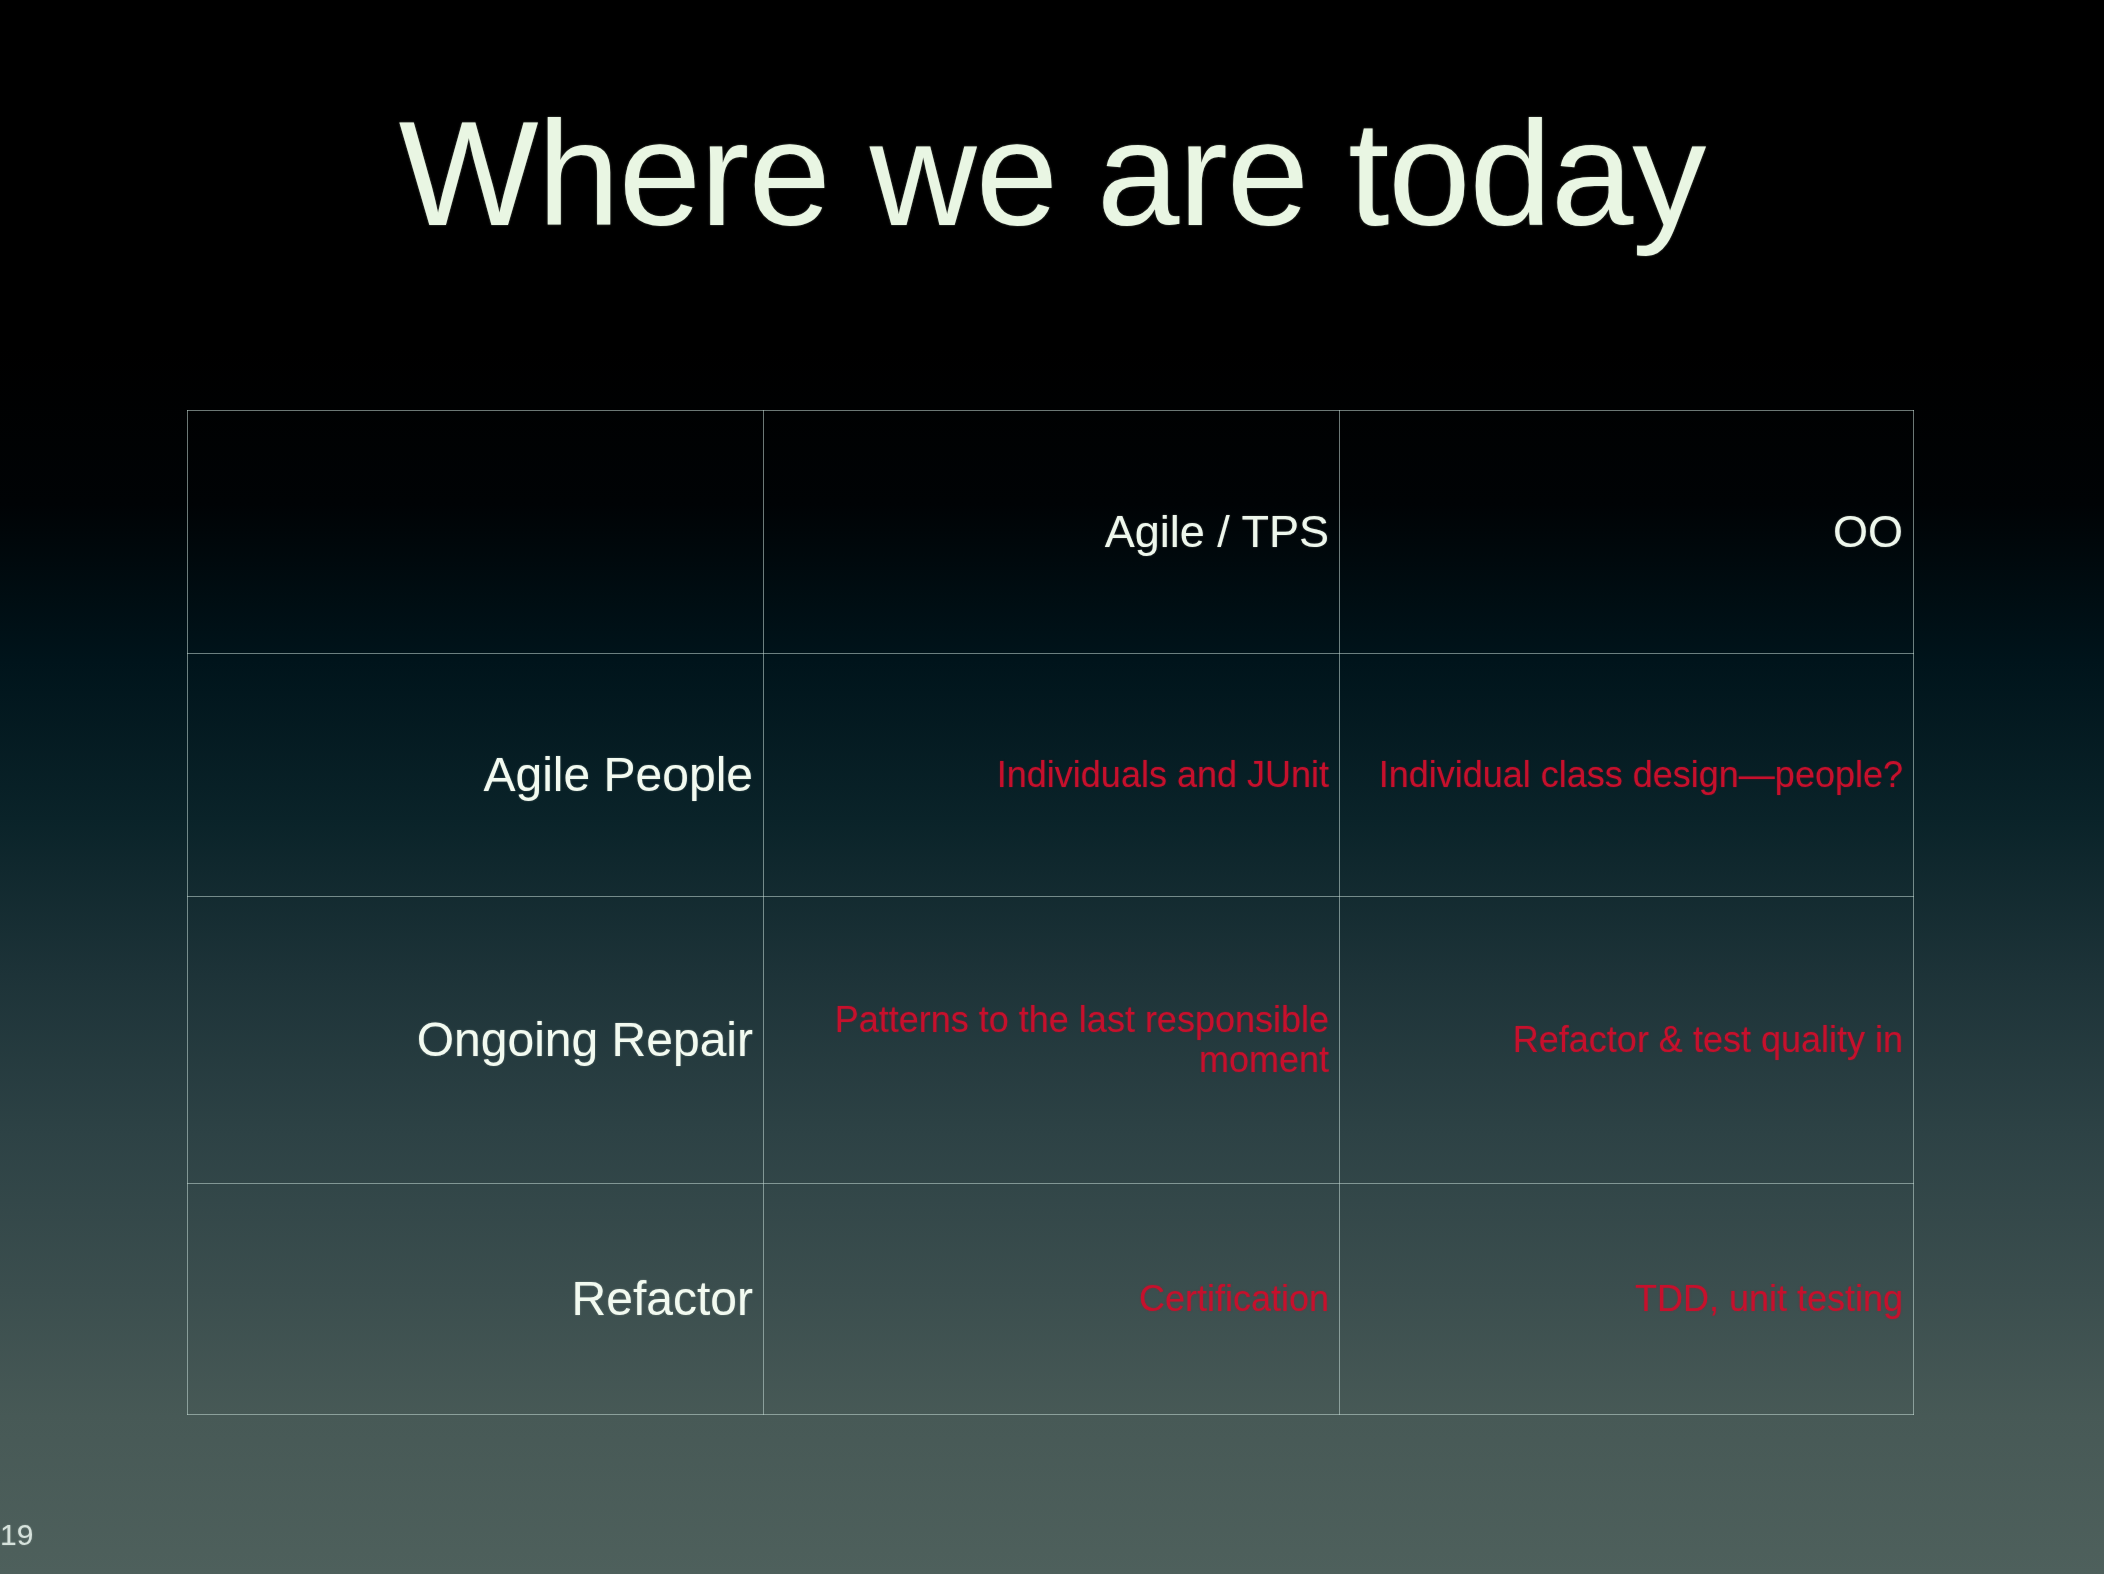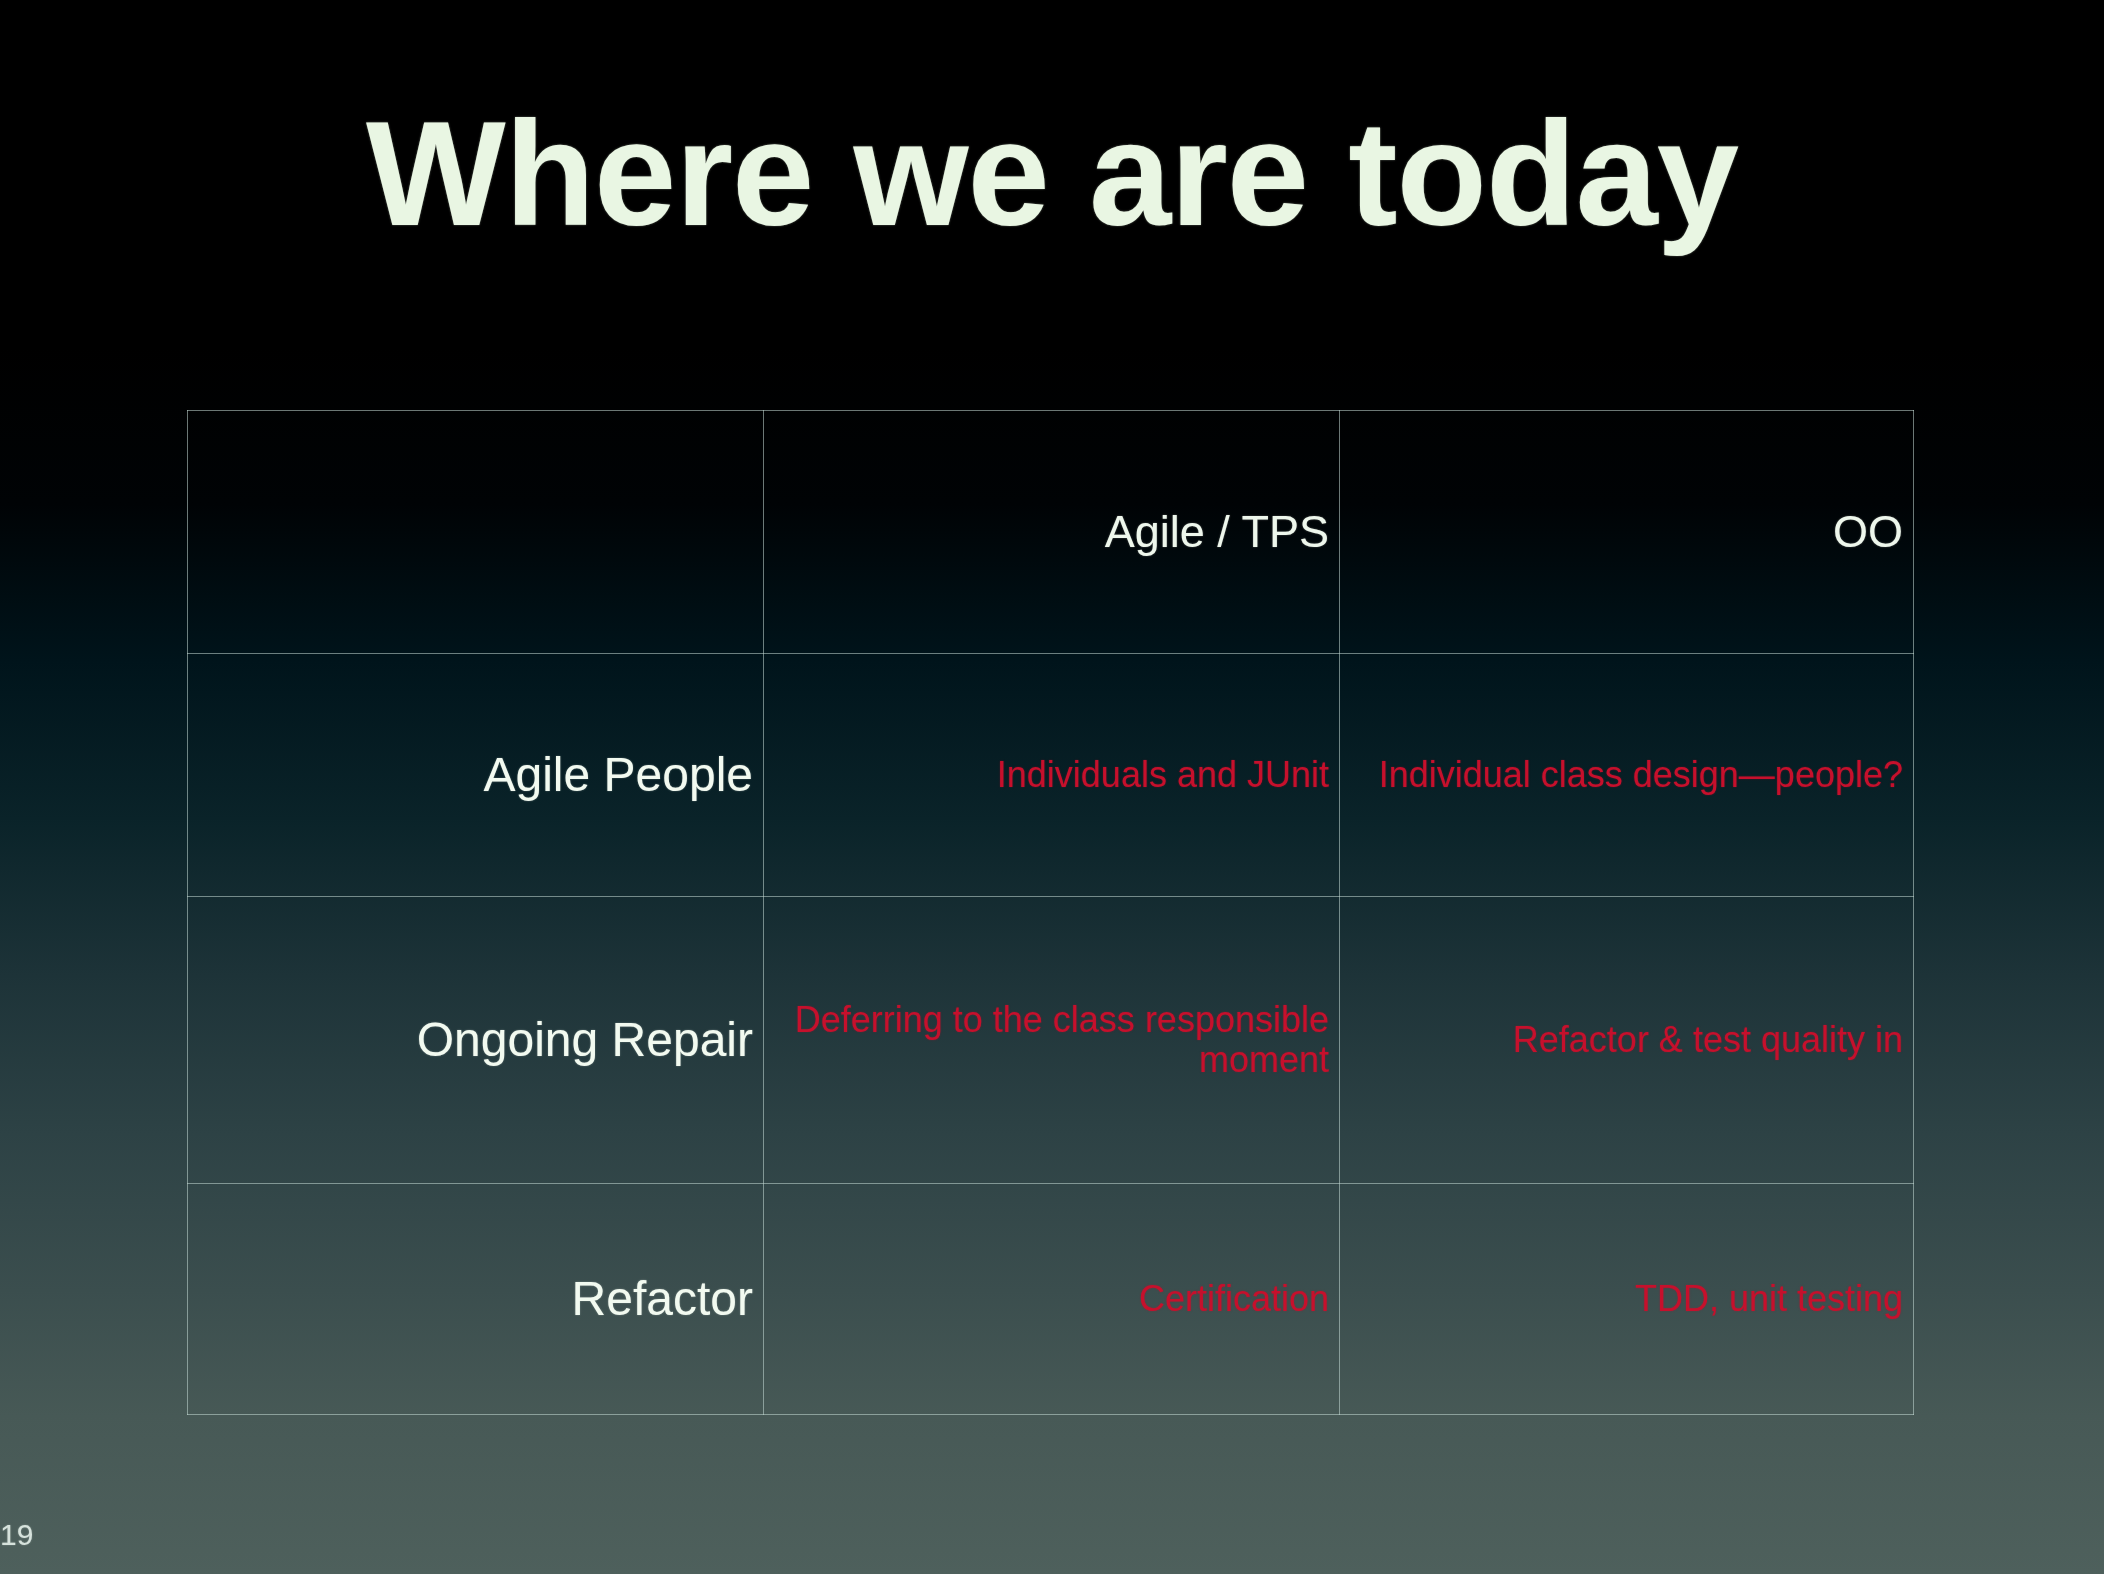--- a/index.html
+++ b/index.html
@@ -32,21 +32,21 @@
 
   
   .title {
     position: absolute;
     top: 96px;
     left: 0;
     width: 100%;
     text-align: center;
     color: #e9f6e3;
     font-size: 148px;
-    font-weight: 700;
+    font-weight: 400;
     letter-spacing: -1px;
     line-height: 1.05;
     text-shadow: 0 0 2px rgba(233,246,227,0.45);
     white-space: nowrap;
   }
 
   
   .matrix {
     position: absolute;
     left: 187px;
@@ -128,21 +128,21 @@
       </tr>
 
       <tr class="row-people">
         <td class="row-label">Agile People</td>
         <td class="cell-red">Individuals and JUnit</td>
         <td class="cell-red">Individual class design—people?</td>
       </tr>
 
       <tr class="row-repair">
         <td class="row-label">Ongoing Repair</td>
-        <td class="cell-red">Deferring to the class responsible moment</td>
+        <td class="cell-red">Patterns to the last responsible moment</td>
         <td class="cell-red">Refactor &amp; test quality in</td>
       </tr>
 
 
       <tr class="row-qual">
         <td class="row-label">Refactor</td>
         <td class="cell-red">Certification</td>
         <td class="cell-red">TDD, unit testing</td>
       </tr>
     </tbody>

